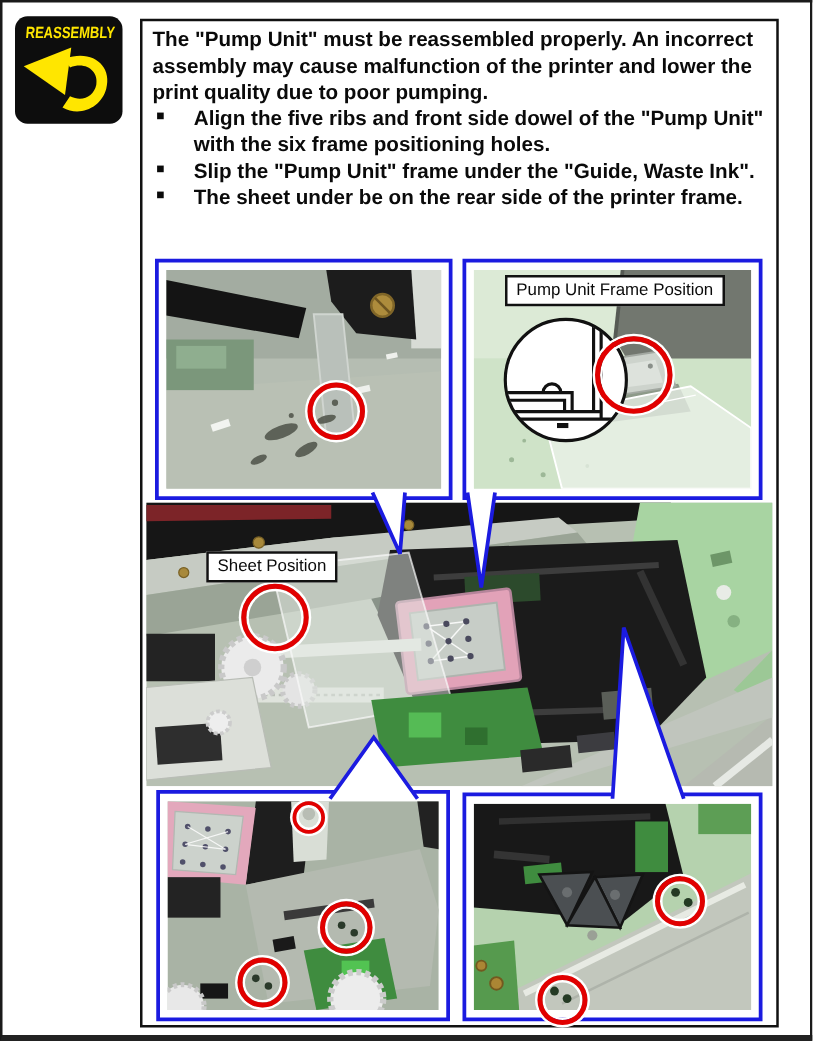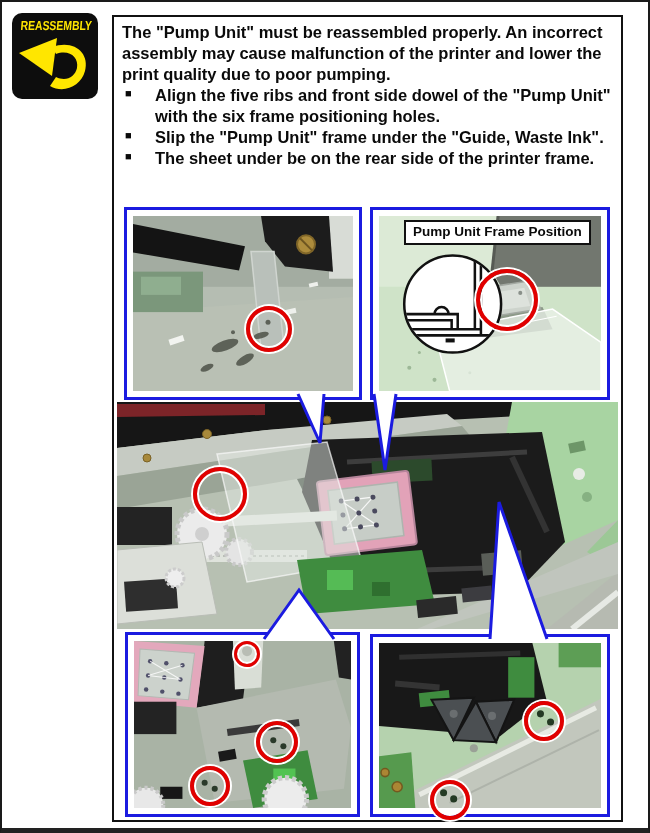--- a/index.html
+++ b/index.html
@@ -45,21 +45,21 @@
   .tail-fill { fill:#ffffff; }
   .tail-edge { fill:none; stroke:var(--callout-blue); stroke-width:3; }
 
   .circle { position:absolute; border-radius:50%;
     border:4px solid var(--highlight-red);
     box-shadow:0 0 0 2px #ffffff, inset 0 0 0 2px #ffffff;
     z-index:40; }
   .circle.thin { border-width:3px; }
 
   .fig-label { position:absolute; background:#ffffff; border:2px solid #111;
-    color:#0a0a0a; font-weight:bold; font-size:13.5px; line-height:1;
+    color:#0a0a0a; font-weight:normal; font-size:13.5px; line-height:1;
     padding:3px 7px 4px 7px; white-space:nowrap; z-index:45; }
 </style>
 </head>
 <body>
 
 <div class="page">
 
   <div class="badge">
     <div class="badge-text">REASSEMBLY</div>
     <svg class="badge-arrow" viewBox="0 0 86 66">
@@ -322,20 +322,21 @@
           <path class="tail-fill" d="M150 622 L185 573 L220 622 Z"></path>
           <path class="tail-edge" d="M150 622 L185 573 L220 622"></path>
         </g>
         <g>
           <path class="tail-fill" d="M376 622 L385 485 L433 622 Z"></path>
           <path class="tail-edge" d="M376 622 L385 485 L433 622"></path>
         </g>
       </svg>
 
       <div class="fig-label" style="left:290px; top:203px;">Pump Unit Frame Position</div>
+      <div class="fig-label" style="left:51px; top:424px;">Sheet Position</div>
 
       <div class="circle" style="left:132px; top:289px; width:46px; height:46px;"></div>
       <div class="circle" style="left:362px; top:252px; width:62px; height:62px;"></div>
       <div class="circle" style="left:79px;  top:450px; width:54px; height:54px;"></div>
       <div class="circle thin" style="left:120px; top:624px; width:26px; height:26px;"></div>
       <div class="circle" style="left:142px; top:704px; width:42px; height:42px;"></div>
       <div class="circle" style="left:76px;  top:749px; width:40px; height:40px;"></div>
       <div class="circle" style="left:410px; top:684px; width:40px; height:40px;"></div>
       <div class="circle" style="left:316px; top:763px; width:40px; height:40px;"></div>
 

